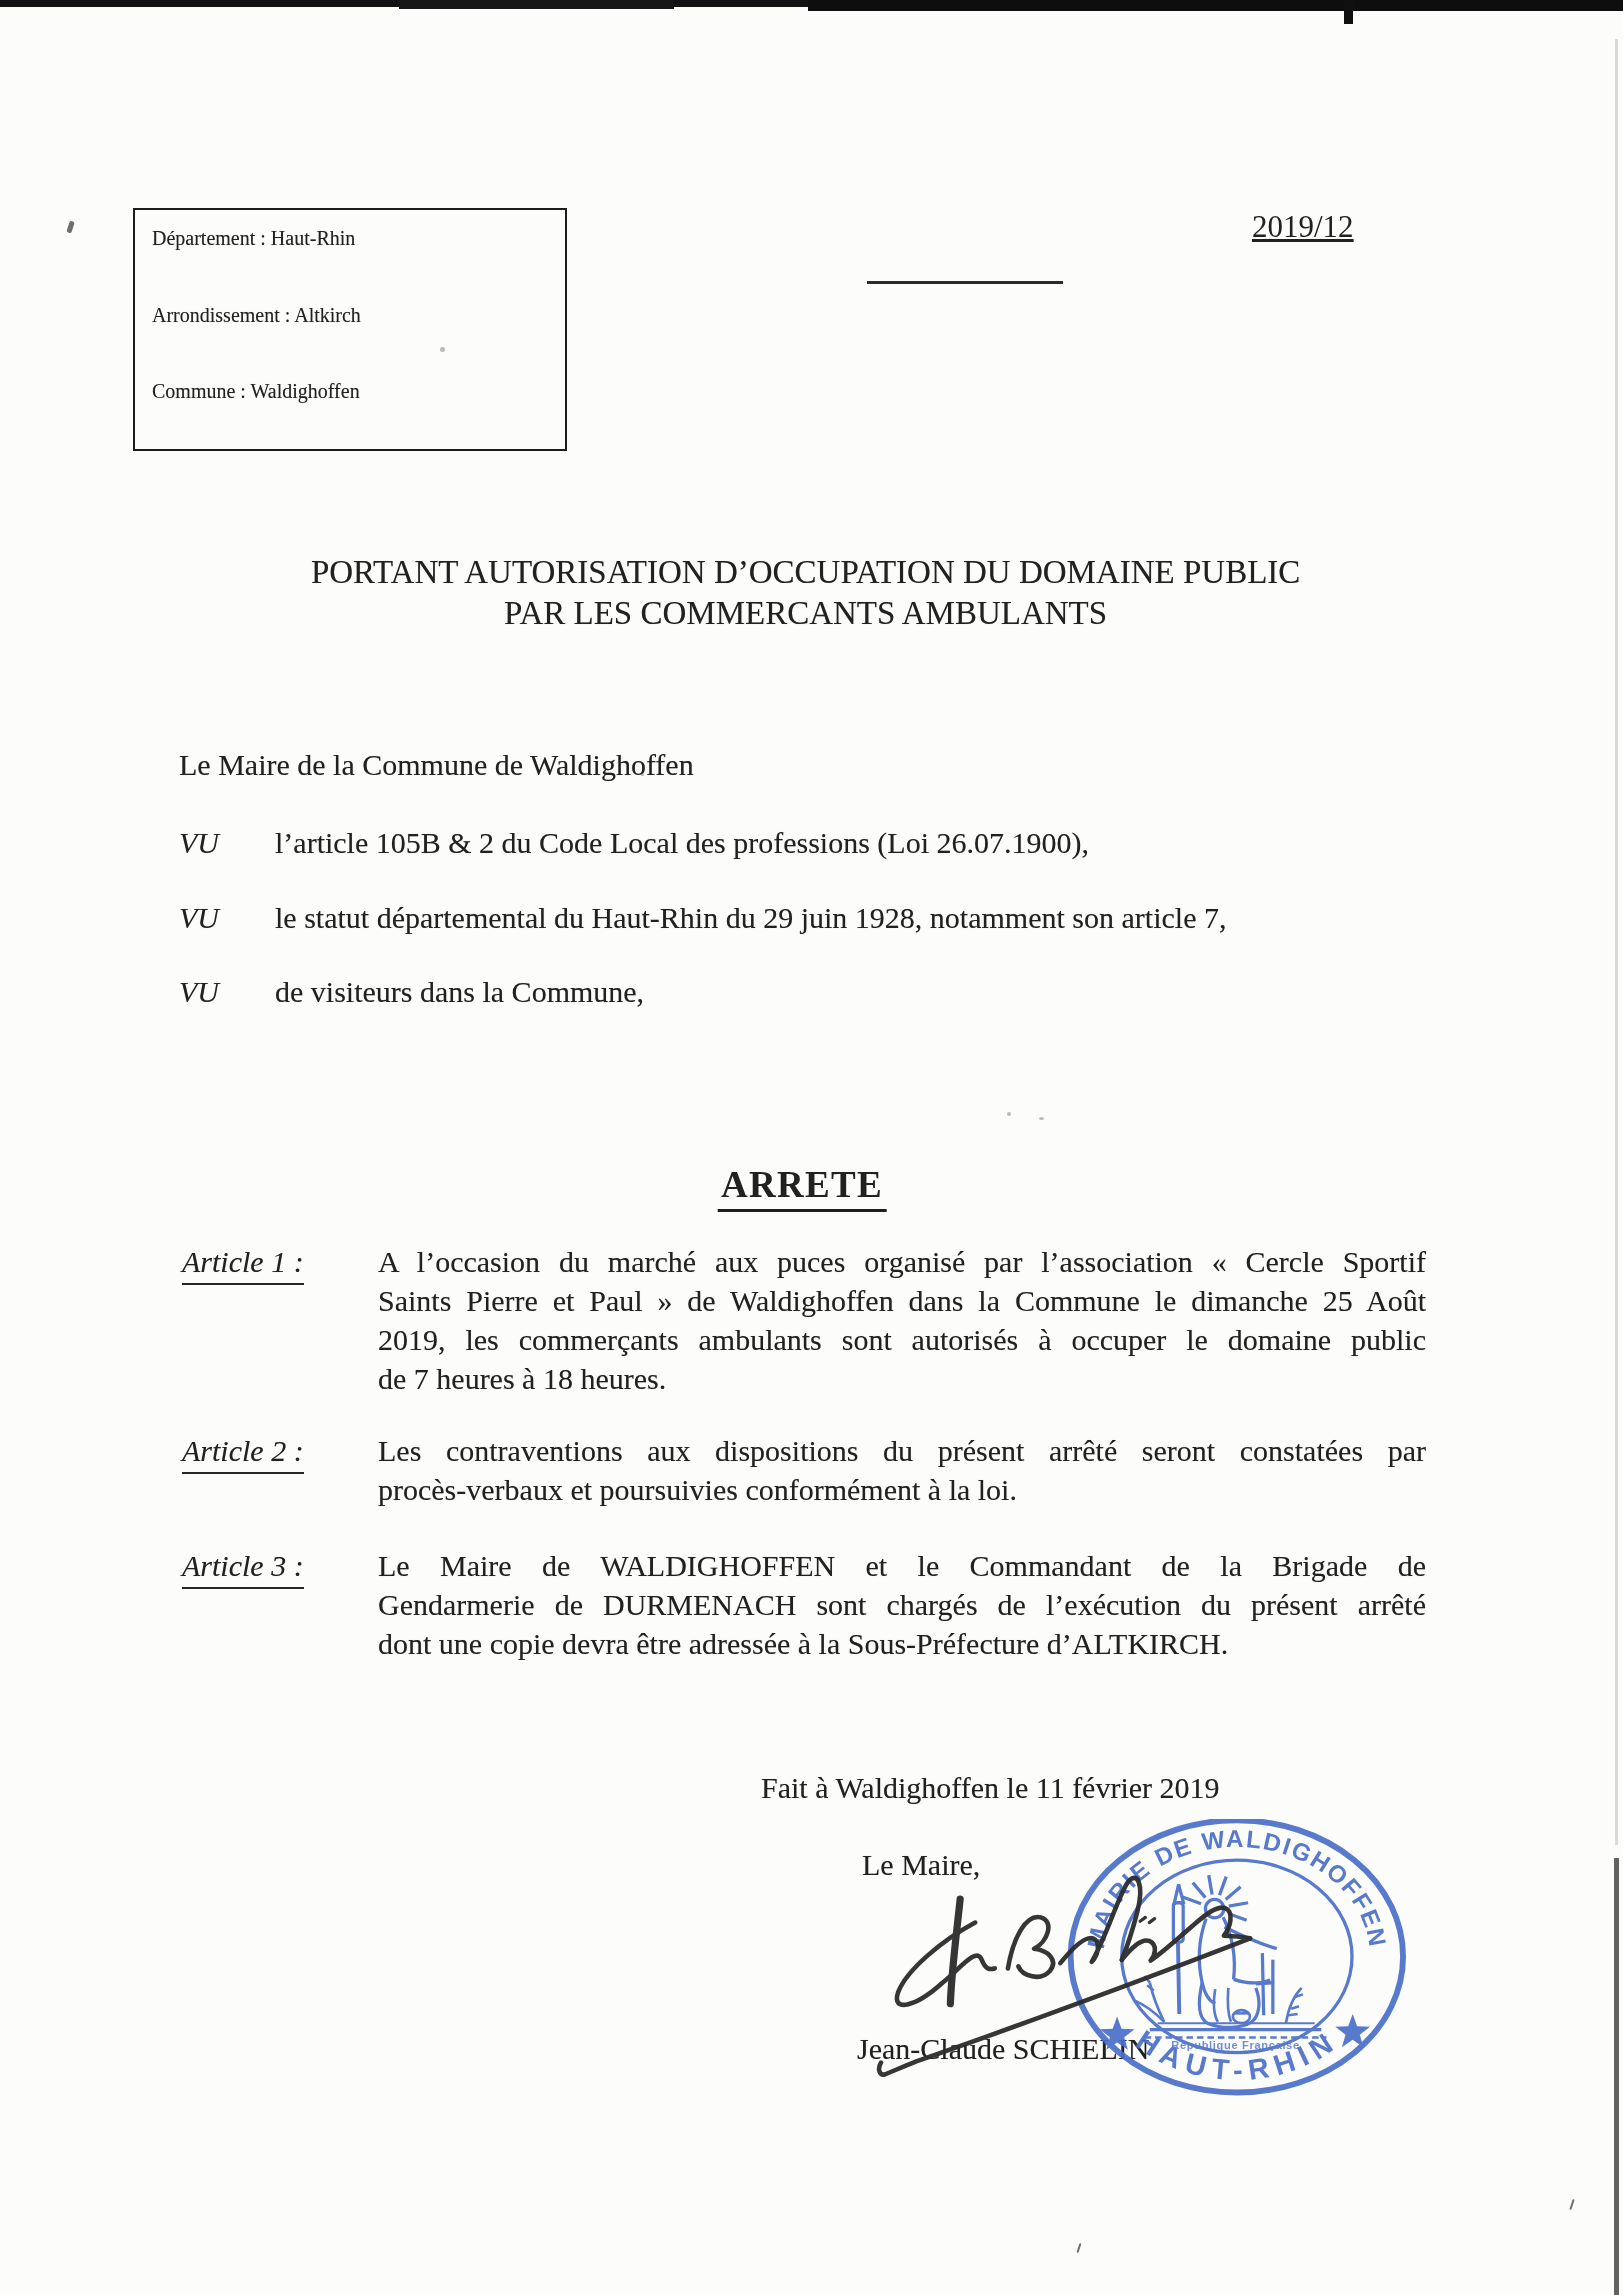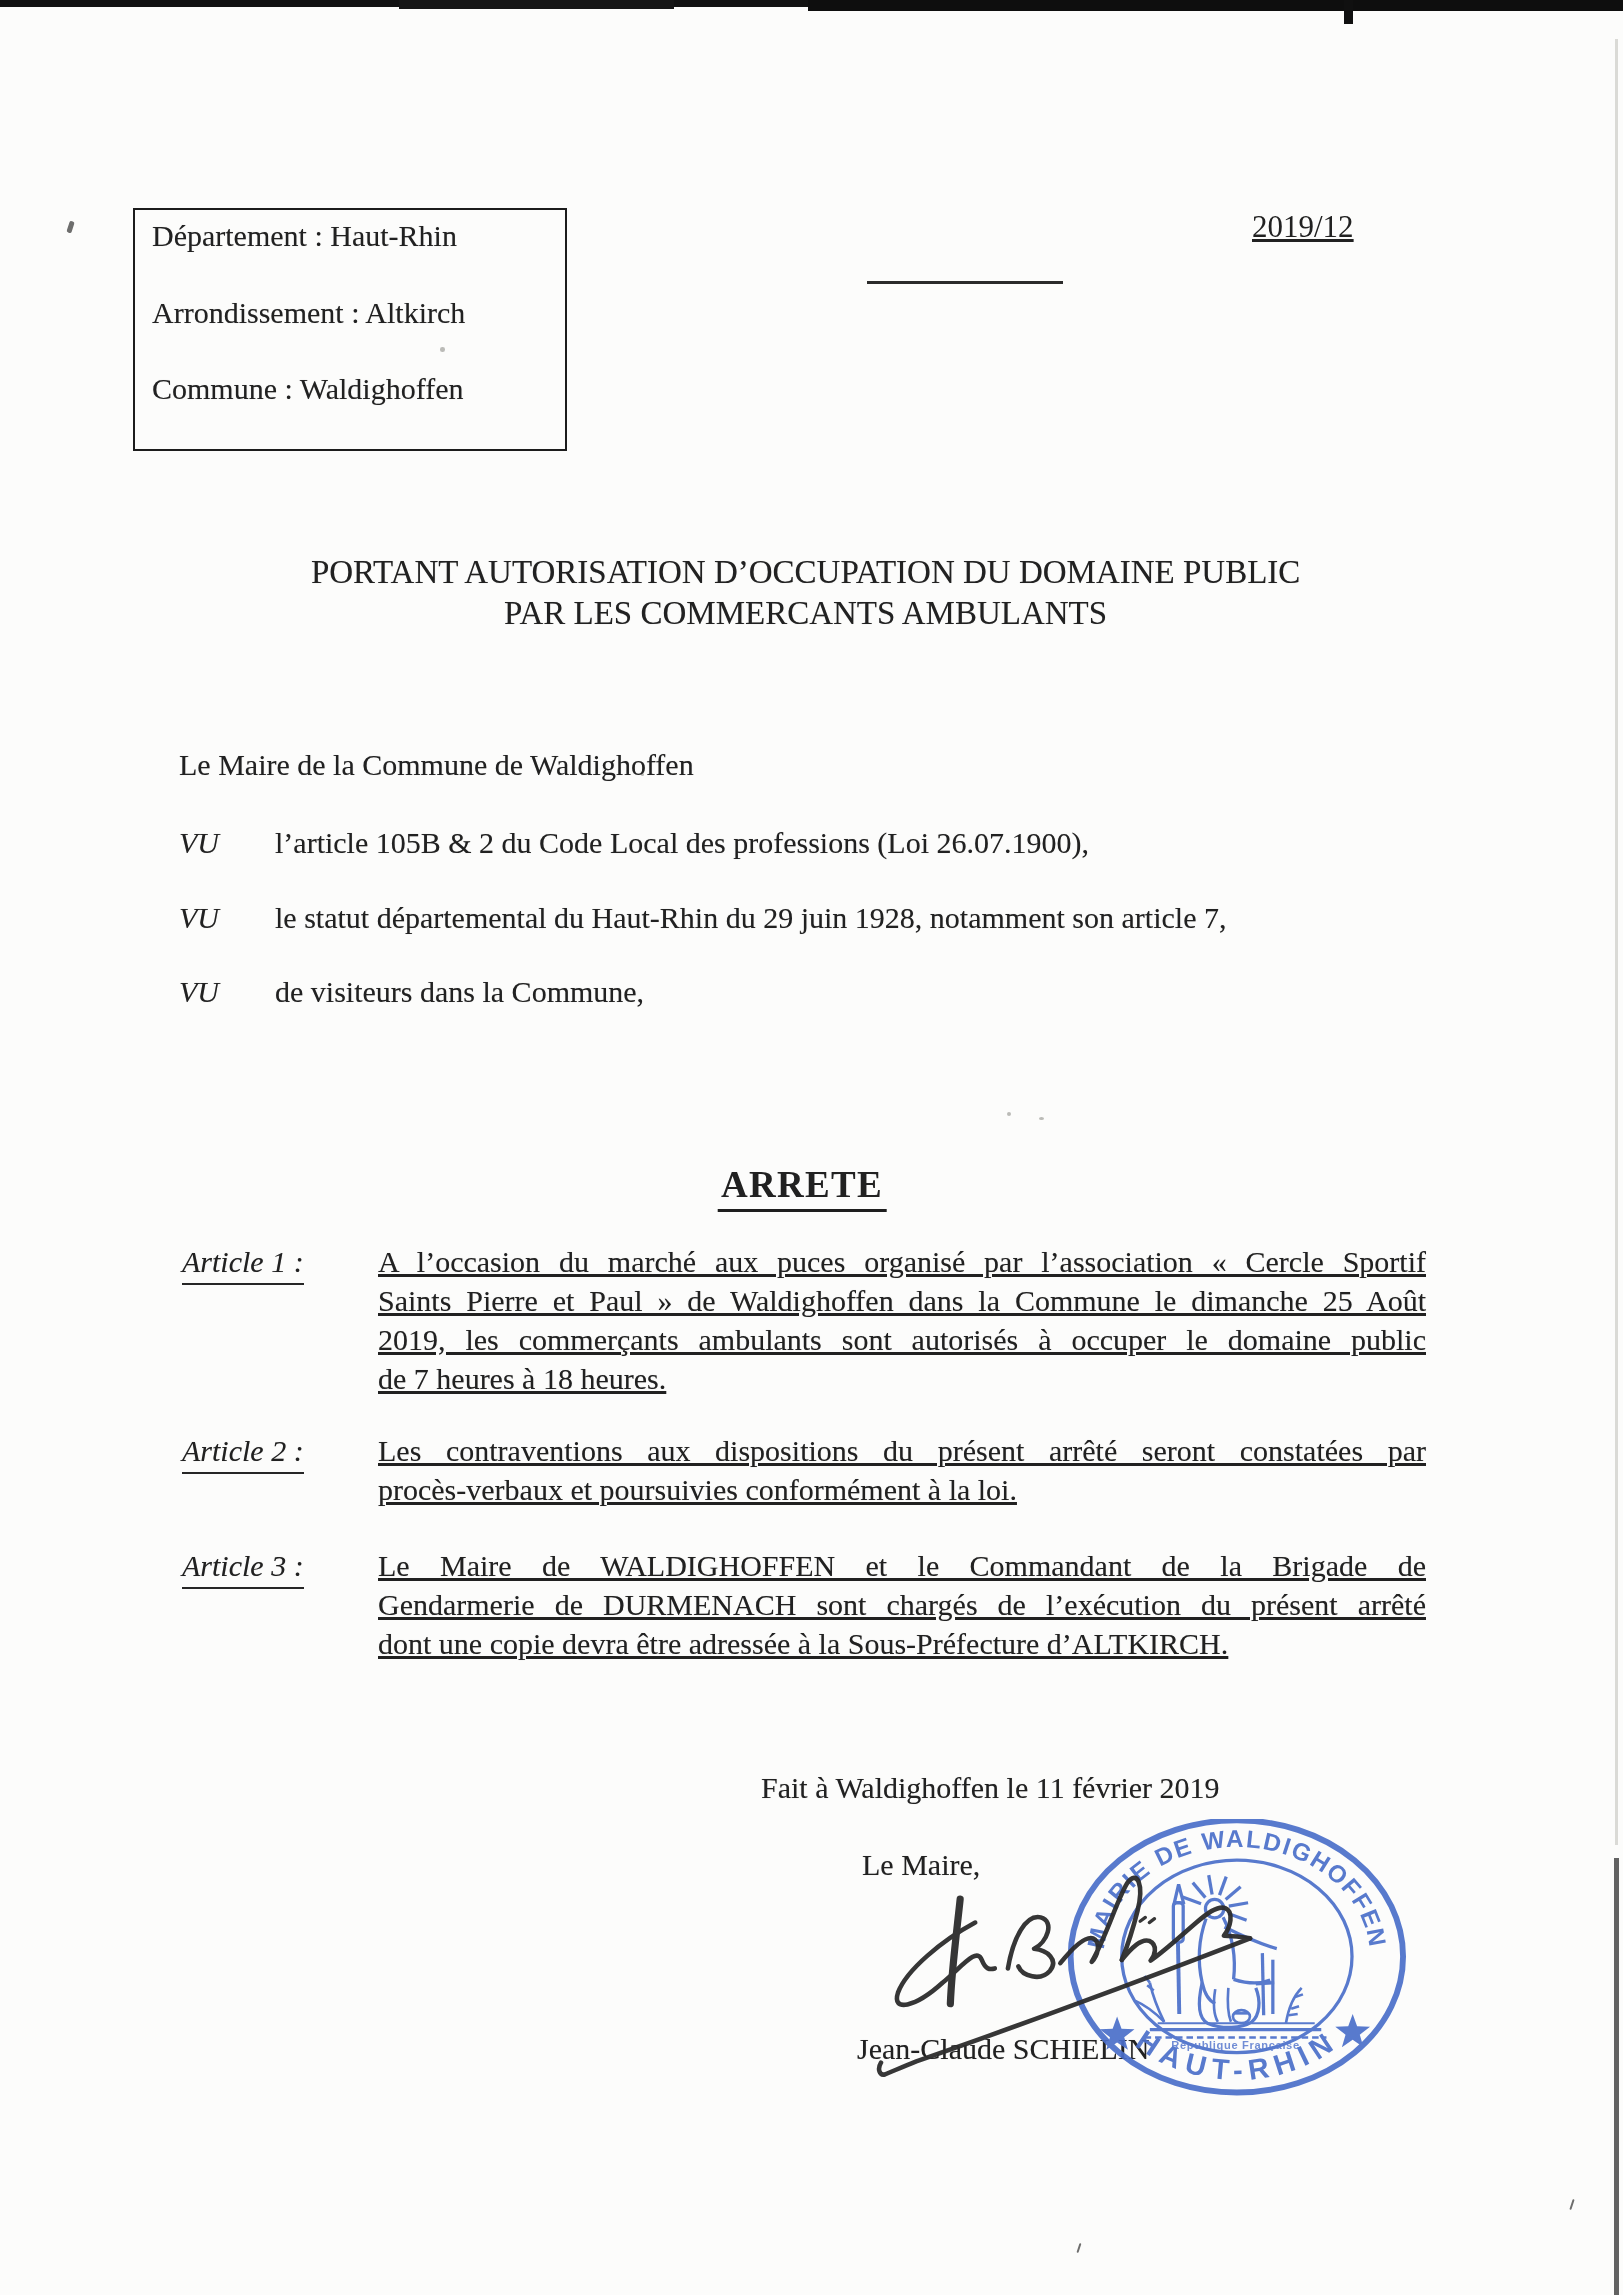--- a/index.html
+++ b/index.html
@@ -19,21 +19,21 @@
   .scanbar-b{left:808px;top:0;width:815px;height:11px;background:#0e0e0e;}
   .scanbar-c{left:399px;top:0;width:275px;height:8.5px;background:#161616;}
   .scannotch{left:1344px;top:0;width:9.2px;height:23.6px;background:#101010;}
   .edge-right-light{left:1615px;top:39px;width:3.3px;height:1806px;background:#bdbdb8;opacity:.55;}
   .edge-right-dark{left:1614px;top:1858px;width:4.6px;height:438px;background:#2f2f2f;opacity:.75;}
   .speck{background:#8f8f8a;border-radius:50%;opacity:.6;}
   .tickmark{background:#4a4a4a;border-radius:2px;transform:rotate(18deg);opacity:.8;}
 
   
   .id-box{left:133px;top:208px;width:430px;height:239px;border:2.6px solid #1c1c1c;}
-  .id-line{position:absolute;left:17px;font-size:30px;white-space:nowrap;text-shadow:0 0 0.7px rgba(45,45,45,.35);}
+  .id-line{position:absolute;left:17px;font-size:20px;white-space:nowrap;text-shadow:0 0 0.7px rgba(45,45,45,.35);margin-top:8px;}
   .id-line.l1{top:9.2px;} .id-line.l2{top:86px;} .id-line.l3{top:162px;}
 
   .republic{left:767px;top:208px;font-size:34px;letter-spacing:0.7px;white-space:nowrap;}
   .doc-ref{left:1252px;top:209px;font-size:31px;white-space:nowrap;text-decoration:underline;}
   .sep-line{left:867px;top:281px;width:196px;height:2.6px;background:#2b2b2b;}
   .doc-type{left:763px;top:360px;font-size:41px;font-weight:bold;letter-spacing:0.7px;white-space:nowrap;}
 
   .subject{left:-5.9px;width:1623px;text-align:center;font-size:33px;white-space:nowrap;text-shadow:0 0 0.7px rgba(45,45,45,.35);}
   .subject.s1{top:554px;} .subject.s2{top:595px;}
 
@@ -42,21 +42,21 @@
   .row{left:0;width:1623px;}
   .row .label{position:absolute;left:179px;top:0;font-style:italic;white-space:nowrap;}
   .row .body-col{position:absolute;left:275px;top:0;width:1149px;}
   .vu-1{top:823px;} .vu-2{top:898px;} .vu-3{top:972px;}
 
   .decision-title{left:802px;top:1163px;transform:translateX(-50%);
     font-size:37px;font-weight:bold;letter-spacing:1.3px;
     border-bottom:3.9px solid #1e1e1e;padding:0 3.3px 3.3px;white-space:nowrap;text-align:right;}
 
   .article .label{left:182px;font-style:italic;border-bottom:2px solid #262626;padding-bottom:2px;}
-  .article .body-col{left:378px;width:1048px;text-decoration:underline;}
+  .article .body-col{left:378px;width:1048px;}
   .art-1{top:1242px;} .art-2{top:1431px;} .art-3{top:1546px;}
 
   .place-date{left:761px;top:1768px;white-space:nowrap;}
   .signer-title{left:862px;top:1845px;white-space:nowrap;}
   .signer-name{left:857px;top:2029px;white-space:nowrap;z-index:3;}
 
   .stamp-svg{left:1066px;top:1819px;z-index:5;}
   .signature-svg{left:826px;top:1857px;z-index:6;}
   .stamp-text{font-family:"Liberation Sans","DejaVu Sans",sans-serif;font-weight:600;}
 </style>

